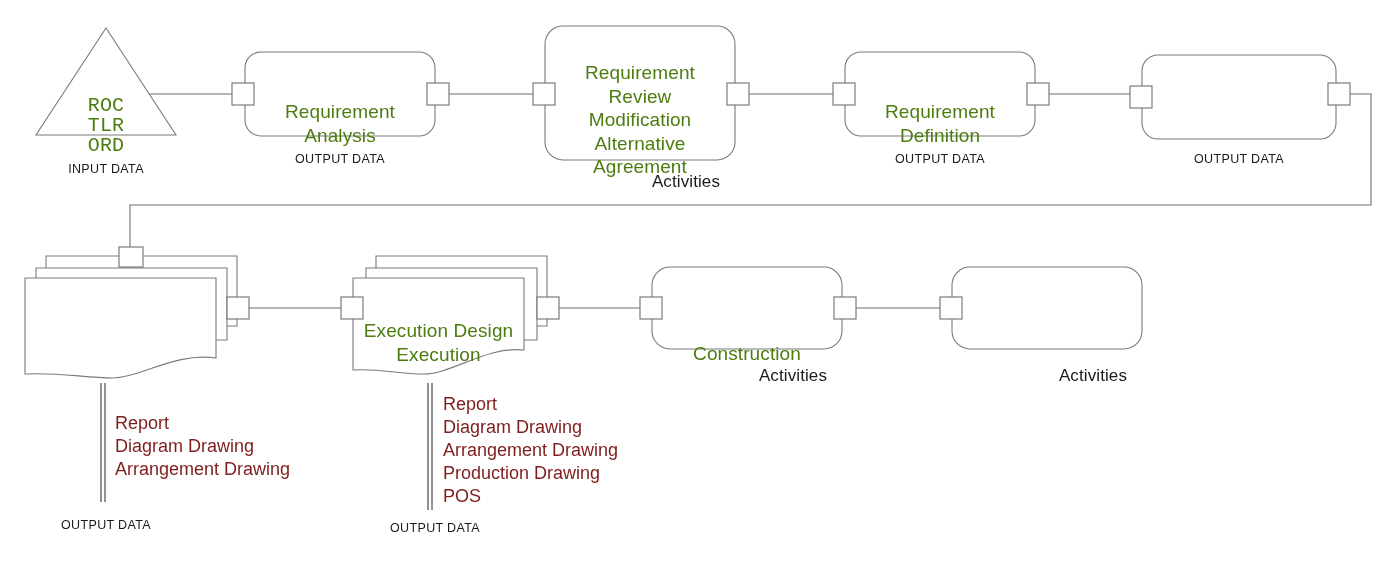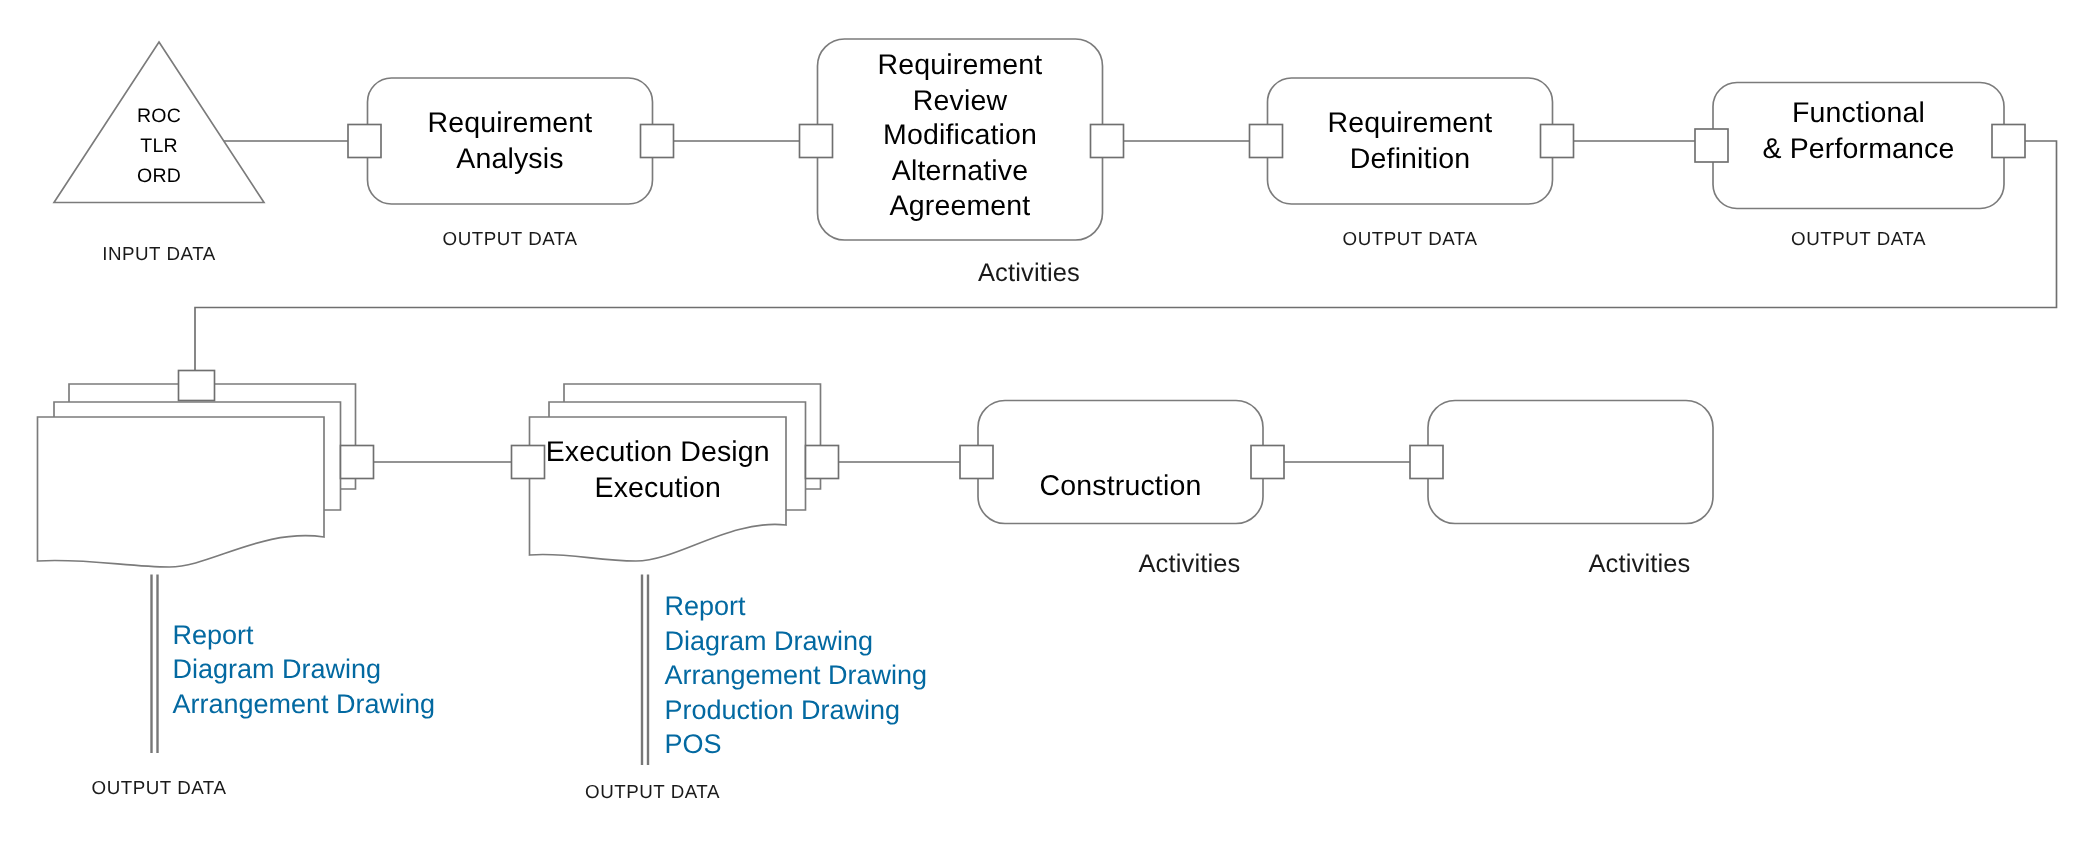--- a/index.html
+++ b/index.html
@@ -45,47 +45,49 @@
     fill: none;
     stroke: #777777;
     stroke-width: 1.6;
   }
   
   .node-text {
     position: absolute;
     text-align: center;
     font-size: 19px;
     line-height: 23.5px;
-    color: #000000;
+    color: #4d7c0f;
     letter-spacing: 0.1px;
     pointer-events: none;
     white-space: pre-line;
+    margin-top: 29px;
   }
   .node-text.tri {
-    font-size: 13px;
+    font-size: 20px;
     line-height: 20px;
+    font-family: Liberation Mono, monospace;
   }
   .caption {
     position: absolute;
     text-align: center;
     font-size: 12.5px;
     color: #1a1a1a;
     letter-spacing: 0.35px;
     white-space: nowrap;
   }
   .caption.act {
     font-size: 17px;
     letter-spacing: 0.1px;
     text-align: right;
   }
   .outputs-list {
     position: absolute;
     font-size: 18px;
     line-height: 23px;
-    color: #0369a1;
+    color: #7f1d1d;
     white-space: pre-line;
     text-align: left;
   }
 </style>
 </head>
 <body>
 
 <div id="diagram-root">
 
   <svg class="canvas" viewBox="0 0 1400 572">
@@ -178,22 +180,20 @@
 Review
 Modification
 Alternative
 Agreement</div>
   <div class="caption act" style="left:560px; top:172px; width:160px;">Activities</div>
 
   <div class="node-text" style="left:845px; top:71px; width:190px;">Requirement
 Definition</div>
   <div class="caption" style="left:860px; top:152px; width:160px;">OUTPUT DATA</div>
 
-  <div class="node-text" style="left:1142px; top:64px; width:194px;">Functional
-&amp; Performance</div>
   <div class="caption" style="left:1159px; top:152px; width:160px;">OUTPUT DATA</div>
 
   <div class="outputs-list" style="left:115px; top:412px; width:300px;">Report
 Diagram Drawing
 Arrangement Drawing</div>
   <div class="caption" style="left:26px; top:518px; width:160px;">OUTPUT DATA</div>
 
   <div class="node-text" style="left:353px; top:290px; width:171px;">Execution Design
 Execution</div>
   <div class="outputs-list" style="left:443px; top:393px; width:300px;">Report

